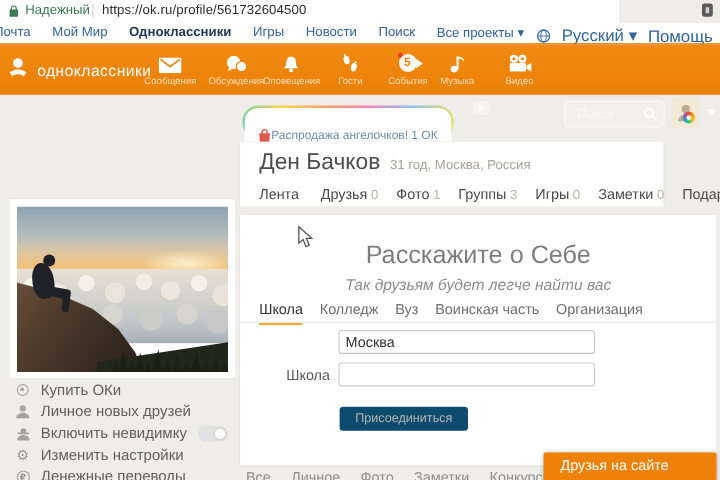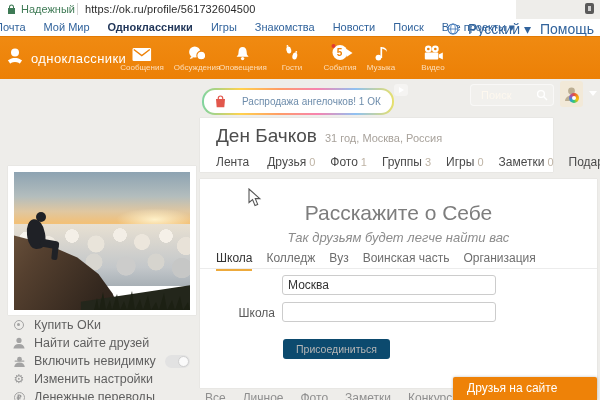--- a/index.html
+++ b/index.html
@@ -42,21 +42,21 @@
   .hsearch{left:470px;top:47px;width:82px;height:20px;background:rgba(255,255,255,.18);border:1px solid rgba(255,255,255,.55);border-radius:4px;}
   .hsearch input{width:58px;border:0;background:transparent;outline:none;margin:2px 0 0 8px;font-size:11px;color:#fff;font-family:inherit;}
   .hsearch input::placeholder{color:rgba(255,248,238,.9);}
   .hsearch svg{position:absolute;right:5px;top:4px;}
   .havatar{left:560px;top:44px;width:23px;height:26px;background:#f2e9d8;border-radius:3px;cursor:pointer;}
   .havatar svg{position:absolute;left:4px;top:5px;}
   .hcaret{left:589px;top:54px;width:0;height:0;border-left:4px solid transparent;border-right:4px solid transparent;border-top:5px solid #fff;cursor:pointer;}
 
   
   .promo{left:202px;top:88px;height:23px;padding:2px;border-radius:13px;background:linear-gradient(90deg,#7fd4a0,#ffd24d,#ff9d66,#f783b0,#8fc1f2,#e7e06a);cursor:pointer;}
-  .promo-in{height:23px;background:#fff;border-radius:11px;display:flex;align-items:center;padding:0 11px;gap:16px;}
+  .promo-in{height:23px;background:#fff;border-radius:11px;display:flex;align-items:center;padding:12px 11px;gap:0;}
   .promo-txt{font-size:10px;color:#6d8cab;white-space:nowrap;}
   .rdot{left:569px;top:93px;width:10px;height:10px;border-radius:50%;background:conic-gradient(#e74c3c,#f39c12,#f1c40f,#2ecc71,#3498db,#9b59b6,#e74c3c);cursor:pointer;}
   .rdot::after{content:"";position:absolute;left:3px;top:3px;width:4px;height:4px;border-radius:50%;background:#fff;}
 
   
   .card{background:#fff;box-shadow:0 0 1px rgba(0,0,0,.15);}
   .pcard{left:200px;top:118px;width:353px;height:54px;text-align:center;}
   .pname-row{position:absolute;left:16px;top:7px;display:flex;align-items:baseline;gap:8px;}
   .pname{font-size:19px;color:#4d4d4d;}
   .pmeta{font-size:11px;color:#a8a29b;}
@@ -147,21 +147,20 @@
     <span class="abs url-text">https://ok.ru/profile/561732604500</span>
     <div class="abs brw-ic"></div>
   </div>
 
   <div class="abs services">
     <div class="abs srv-list">
       <span class="srv-item">Почта</span>
       <span class="srv-item">Мой Мир</span>
       <span class="srv-item active">Одноклассники</span>
       <span class="srv-item">Игры</span>
-      <span class="srv-item">Знакомства</span>
       <span class="srv-item">Новости</span>
       <span class="srv-item">Поиск</span>
       <span class="srv-item">Все проекты ▾</span>
     </div>
     <div class="abs srv-right">
       <svg width="12" height="12" viewBox="0 0 12 12">
           <circle cx="6" cy="6" r="5" fill="#fff" stroke="#3a72b5" stroke-width="1.1"></circle>
           <ellipse cx="6" cy="6" rx="2.3" ry="5" fill="none" stroke="#3a72b5" stroke-width=".8"></ellipse>
           <line x1="1" y1="6" x2="11" y2="6" stroke="#3a72b5" stroke-width=".8"></line>
         </svg>
@@ -347,21 +346,21 @@
         </span>
       <span class="slabel">Купить ОКи</span>
     </div>
     <div class="srow">
       <span class="sic">
         <svg width="12" height="13" viewBox="0 0 12 13">
             <circle cx="6" cy="3.4" r="2.6" fill="#a3a3a3"></circle>
             <path d="M6 7c-3.4 0-5.3 2-5.6 4.6h11.2C11.3 9 9.4 7 6 7z" fill="#a3a3a3"></path>
           </svg>
       </span>
-      <span class="slabel">Найти сайте друзей</span>
+      <span class="slabel">Личное новых друзей</span>
     </div>
     <div class="srow">
       <span class="sic">
         <svg width="13" height="13" viewBox="0 0 13 13">
             <circle cx="6.5" cy="4.2" r="2.4" fill="#a3a3a3"></circle>
             <rect x="1.5" y="5.4" width="10" height="1.4" rx=".7" fill="#a3a3a3"></rect>
             <path d="M6.5 7.6c-3.2 0-5 1.9-5.3 4.4h10.6C11.5 9.5 9.7 7.6 6.5 7.6z" fill="#a3a3a3"></path>
           </svg>
       </span>
       <span class="slabel">Включить невидимку</span>

